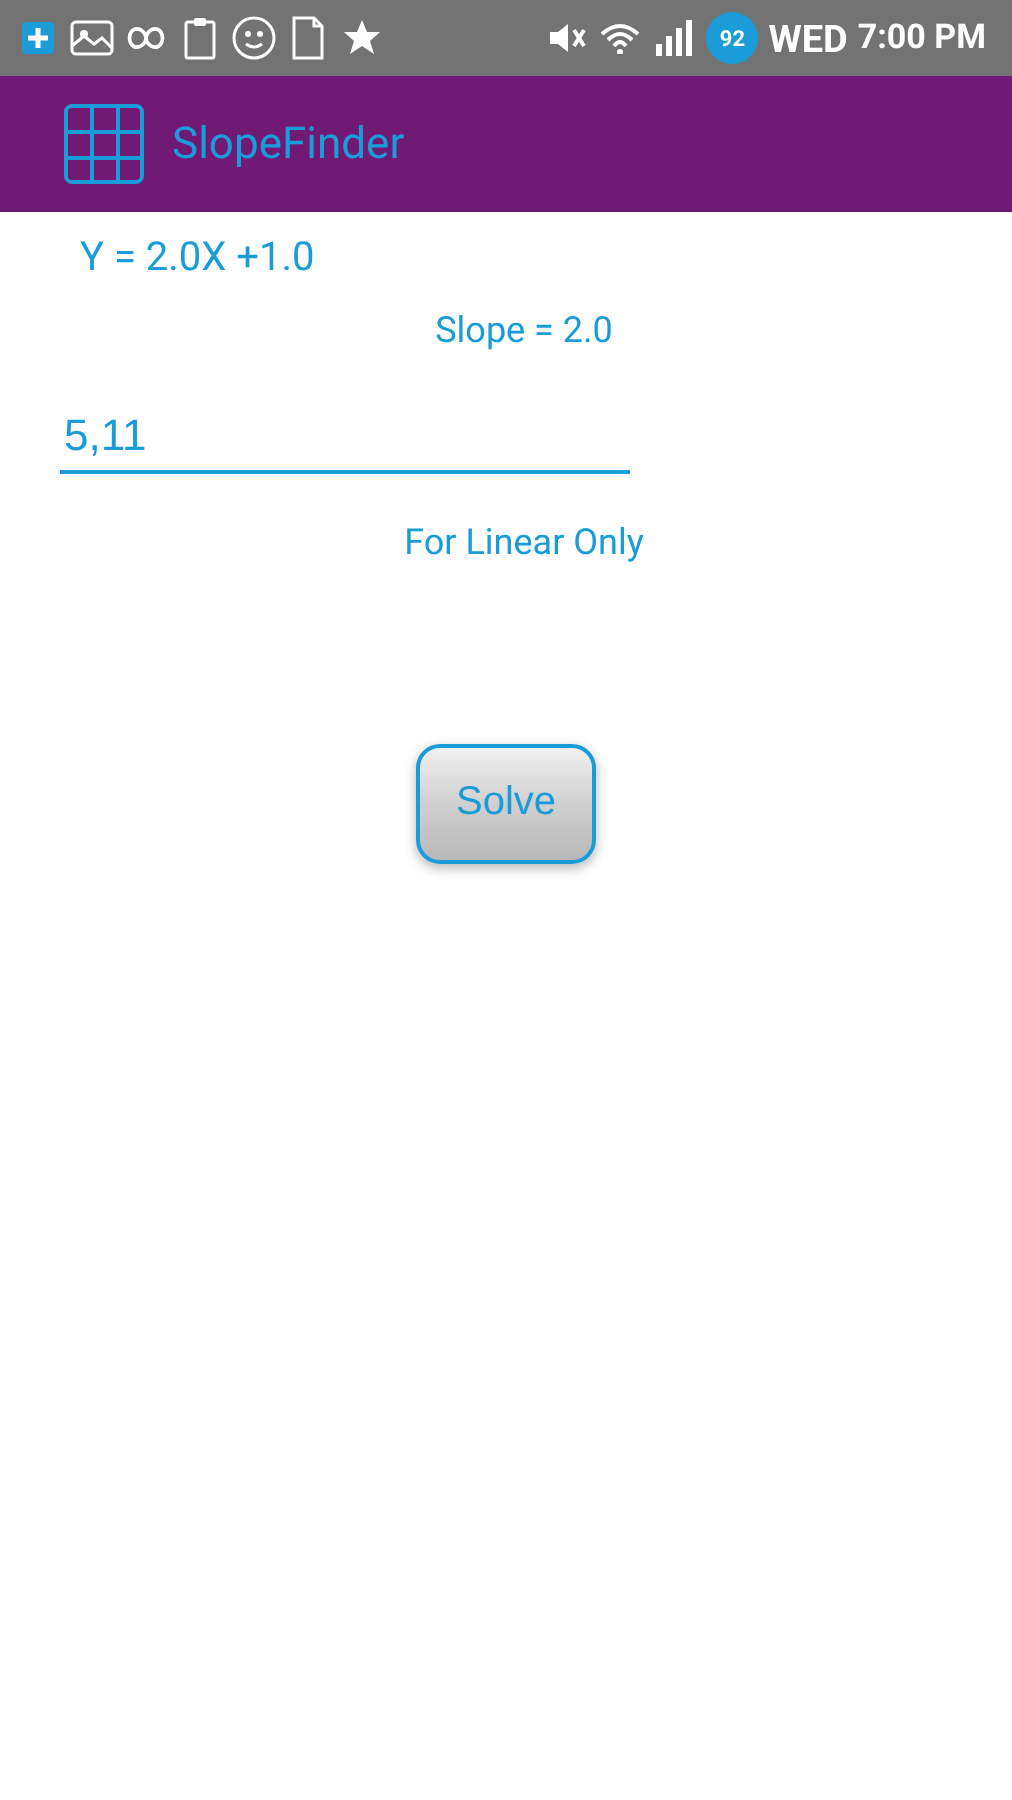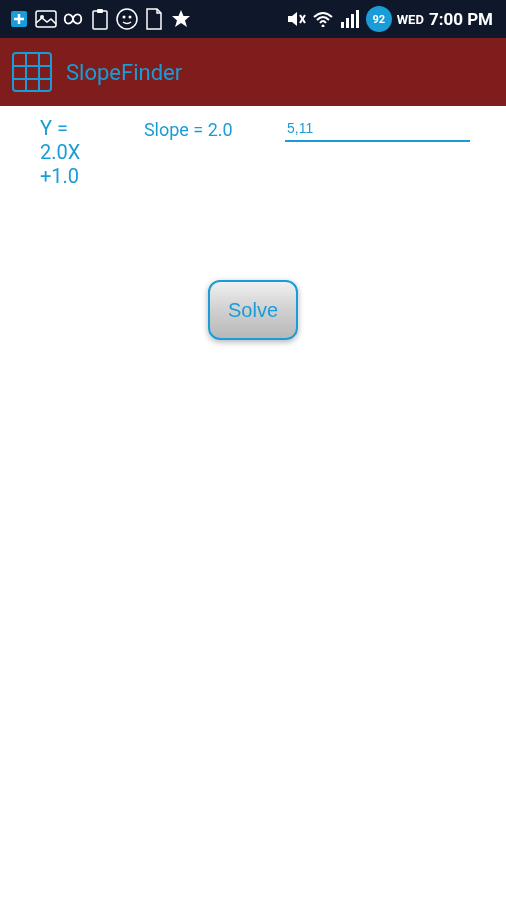--- a/index.html
+++ b/index.html
@@ -13,21 +13,21 @@
       height: 900px;
       background: #ffffff;
       font-family: 'Roboto', Arial, sans-serif;
       overflow: hidden;
     }
 
     
     .status-bar {
       width: 100%;
       height: 38px;
-      background: #0f172a;
+      background: #737373;
       display: flex;
       align-items: center;
       justify-content: space-between;
       padding: 0 8px;
     }
 
     .status-bar-left {
       display: flex;
       align-items: center;
       gap: 5px;
@@ -60,40 +60,41 @@
       justify-content: center;
       font-size: 11px;
       color: white;
       font-weight: bold;
     }
 
     
     .app-header {
       display: flex;
       align-items: center;
-      padding: 14px 12px;
+      padding: 14px 32px;
       gap: 14px;
-      background: #7f1d1d;
+      background: #701a75;
     }
 
     .app-logo {
       width: 40px;
       height: 40px;
     }
 
     .app-title {
       font-size: 22px;
       color: #1a9cd8;
       font-weight: 400;
     }
 
     
     .main-content {
-      padding: 10px 36px 20px 30px;
-      display: flex;
+      padding: 10px 12px 20px 30px;
+      display: flex;
+      flex-direction: column;
       align-items: flex-start;
     }
 
     .equation-display {
       font-size: 20px;
       color: #1a9cd8;
       margin-bottom: 12px;
       margin-left: 10px;
     }
 
@@ -107,21 +108,21 @@
       font-size: 18px;
       color: #1a9cd8;
       line-height: 1.6;
     }
 
     .input-field {
       width: 285px;
       border: none;
       border-bottom: 2px solid #1a9cd8;
       outline: none;
-      font-size: 14px;
+      font-size: 22px;
       color: #1a9cd8;
       padding: 4px 2px;
       background: transparent;
       margin-bottom: 14px;
       display: block;
     }
 
     .for-linear-label {
       font-size: 18px;
       color: #1a9cd8;
@@ -237,21 +238,21 @@
         <rect x="6" y="8" width="3" height="10" fill="white"></rect>
         <rect x="11" y="4" width="3" height="14" fill="white"></rect>
         <rect x="16" y="0" width="3" height="18" fill="white"></rect>
       </svg>
     </div>
 
     <div class="battery-badge">
       <span>92</span>
     </div>
 
-    <span style="color:white; font-size:13px;">WED</span>
+    <span style="color:white; font-size:19px;">WED</span>
     <span style="color:white; font-size:17px; font-weight:bold;">7:00 PM</span>
     <span style="color:white; font-size:12px;"></span>
   </div>
 </div>
 
 <div class="app-header">
 
   <svg class="app-logo" viewBox="0 0 40 40" xmlns="http://www.w3.org/2000/svg">
     <rect x="1" y="1" width="38" height="38" rx="3" fill="none" stroke="#1a9cd8" stroke-width="2"></rect>
     <line x1="14" y1="1" x2="14" y2="39" stroke="#1a9cd8" stroke-width="2"></line>
@@ -266,18 +267,19 @@
 
   <div class="equation-display">Y = 2.0X +1.0</div>
 
   <div class="results-area">
     <div class="result-line">Slope = 2.0</div>
   </div>
 
   <input type="text" class="input-field" value="5,11" style="">
 
 
+  <div class="for-linear-label">For Linear Only</div>
 
 </div>
 
 <div class="solve-button-container">
   <button class="solve-button">Solve</button>
 </div>
 
 </body></html>

